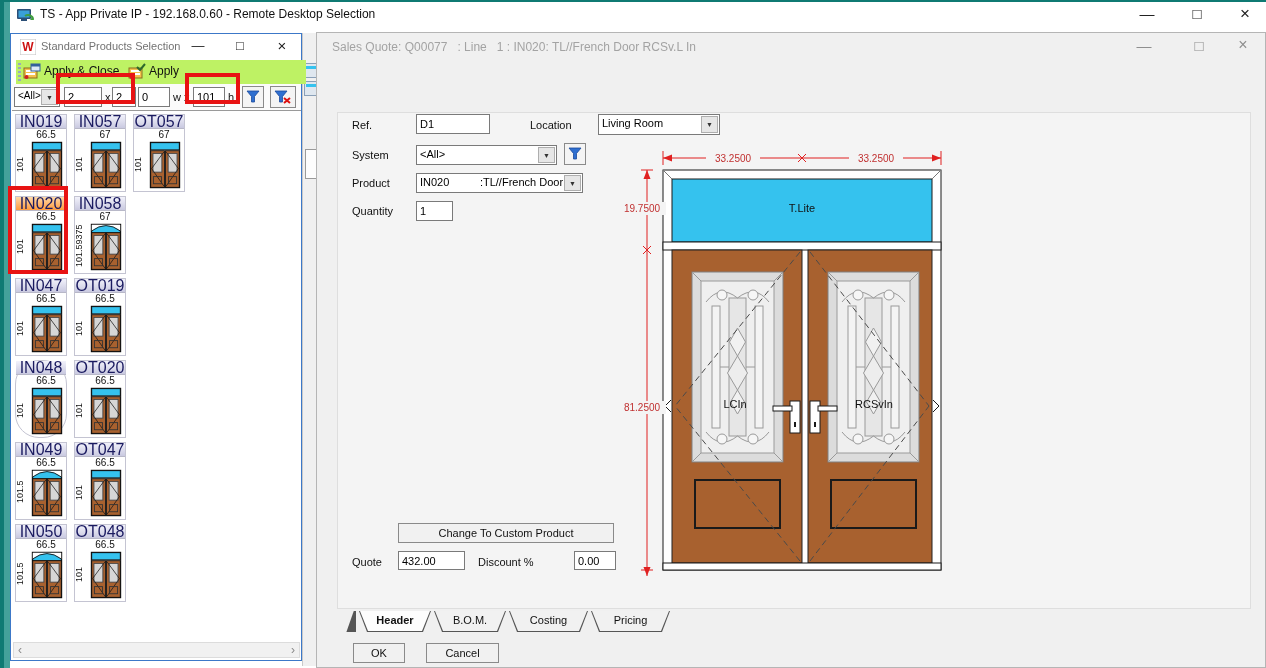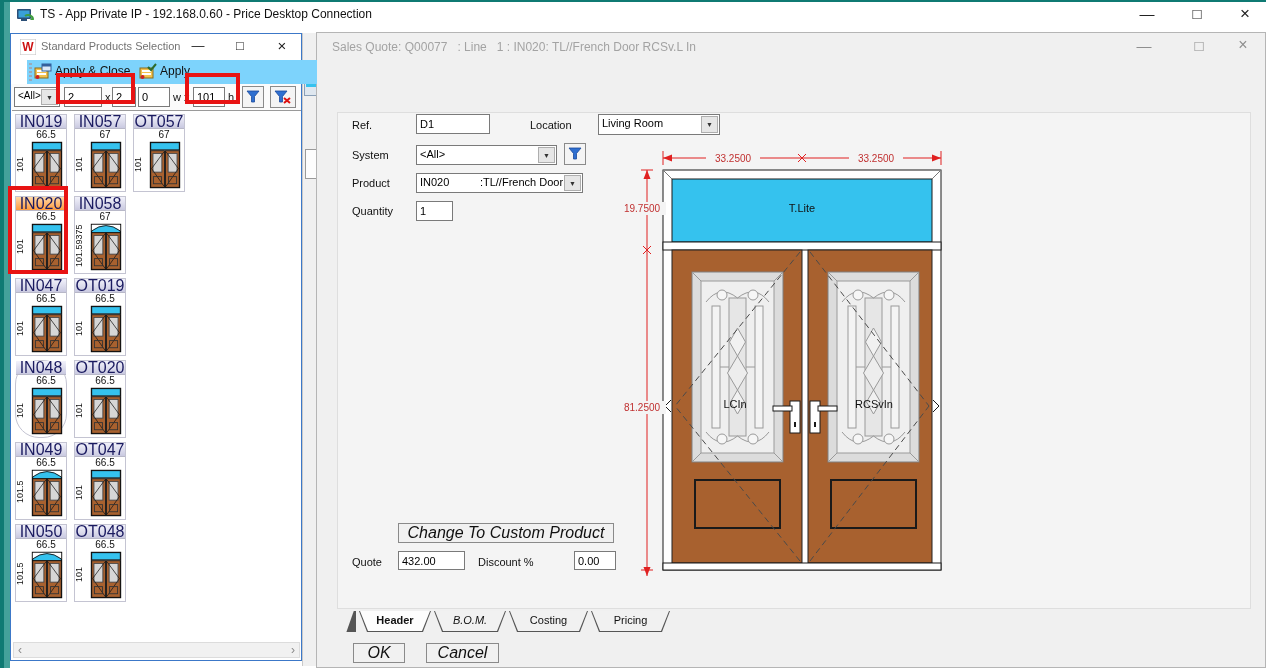--- a/index.html
+++ b/index.html
@@ -28,35 +28,35 @@
   .quote-title{left:332px;top:40px;font-size:12px;color:#a3a3a3;white-space:pre;}
   .qctl{color:#8f8f8f;}
   .q-min{left:1129px;top:37px;} .q-max{left:1184px;top:37px;} .q-close{left:1228px;top:36px;font-size:16px;}
   .tab-page{left:337px;top:112px;width:914px;height:497px;background:#f4f4f4;border:1px solid #dedede;box-sizing:border-box;}
   
   .lbl{font-size:11px;color:#111;}
   .tbox{position:absolute;border:1px solid #7a7a7a;background:#fff;font-size:11px;font-family:"Liberation Sans",sans-serif;padding:1px 3px;box-sizing:border-box;}
   .combo{position:absolute;border:1px solid #7a7a7a;background:#fff;font-size:11px;box-sizing:border-box;}
   .combo .ctext{position:absolute;left:3px;top:2px;white-space:pre;overflow:hidden;max-width:calc(100% - 20px);}
   .combo .carrow{position:absolute;right:1px;top:1px;bottom:1px;width:15px;background:#e6e6e6;border:1px solid #aeaeae;font-size:7px;color:#333;text-align:center;line-height:15px;}
-  .btn{position:absolute;background:#f1f1f1;border:1px solid #8a8a8a;font-size:16px;color:#111;text-align:center;box-sizing:border-box;font-style:italic;}
+  .btn{position:absolute;background:#f1f1f1;border:1px solid #8a8a8a;font-size:11px;color:#111;text-align:center;box-sizing:border-box;}
   .filter-btn{position:absolute;width:22px;height:22px;background:#f4f4f4;border:1px solid #8a8a8a;box-sizing:border-box;display:flex;align-items:center;justify-content:center;}
   
   .tab-strip{left:340px;top:611px;height:21px;display:flex;gap:3px;}
   .tab-lead{width:16px;height:21px;clip-path:polygon(100% 0,86% 0,40% 100%,100% 100%);background:#555;}
   .tab-outer{position:relative;height:21px;clip-path:polygon(0 0,100% 0,calc(100% - 8px) 100%,8px 100%);background:#555;}
   .tab-inner{position:absolute;left:1px;right:1px;top:0;bottom:1px;clip-path:polygon(0 0,100% 0,calc(100% - 8px) 100%,8px 100%);
     background:#f1f1f1;font-size:11px;color:#111;text-align:center;line-height:19px;padding:0 14px;}
   .tab-outer.active .tab-inner{background:#fdfdfd;font-weight:bold;}
   
   .prod-dlg{left:10px;top:33px;width:292px;height:628px;background:#ffffff;border:1px solid var(--dialog-border,#3c78c8);box-sizing:border-box;}
   .dlg-title{left:30px;top:6px;font-size:11px;color:#737373;}
   .dctl{width:26px;top:4px;font-size:13px;}
   .d-min{left:174px;} .d-max{left:216px;} .d-close{left:258px;font-size:15px;top:3px;}
-  .toolbar{left:16px;top:26px;width:290px;height:24px;background:#7dd3fc;}
+  .toolbar{left:5px;top:26px;width:290px;height:24px;background:#bef264;}
   .grip{left:2px;top:3px;width:3px;height:18px;background:repeating-linear-gradient(#9ab 0 2px,transparent 2px 4px);}
   .tb-label{font-size:12px;color:#111;top:4px;}
   .filterbar{left:0;top:50px;width:290px;height:26px;background:#fbfbfb;}
   .grid-area{left:1px;top:76px;width:289px;height:530px;background:#fff;border-top:1px solid #9a9a9a;overflow:hidden;}
   .tile{position:absolute;width:52px;height:78px;border:1px solid #c4c4d2;background:#fff;box-sizing:border-box;}
   .tile-head{height:13px;font-size:16px;text-align:center;line-height:13px;color:var(--tile-navy,#1a1a60);
     background:linear-gradient(#f2f2fb,#c9c9e0);border-bottom:1px solid #b8b8c8;}
   .tile.selected .tile-head{background:linear-gradient(#ffd9a8,#ff9b3d);}
   .tile-w{position:absolute;left:10px;top:14px;right:0;text-align:center;font-size:10px;color:#111;}
   .tile-hgt{position:absolute;left:-1px;top:22px;width:11px;height:54px;writing-mode:vertical-rl;transform:rotate(180deg);
@@ -79,21 +79,21 @@
 <div class="abs rdp-left-a"></div>
 <div class="abs rdp-left-b"></div>
 <div class="abs rdp-titlebar"></div>
 <svg class="abs" style="left:16px;top:7px" width="18" height="18" viewBox="0 0 18 18">
   <rect x="1" y="2" width="14" height="10" rx="1" fill="#2b4f77"></rect>
   <rect x="2.5" y="3.5" width="11" height="7" fill="#3aa0d8"></rect>
   <rect x="5" y="12" width="6" height="2" fill="#2b4f77"></rect>
   <path d="M9 9 a5 5 0 0 1 8 3" fill="none" stroke="#3f9e3f" stroke-width="2"></path>
   <path d="M17 9 l1 4 -4 0 z" fill="#3f9e3f"></path>
 </svg>
-<span class="abs rdp-title">TS - App Private IP - 192.168.0.60 - Price Desktop Connection</span>
+<span class="abs rdp-title">TS - App Private IP - 192.168.0.60 - Remote Desktop Selection</span>
 <span class="abs winctl rdp-min">—</span>
 <span class="abs winctl rdp-max">□</span>
 <span class="abs winctl rdp-close">×</span>
 
 <div class="abs sliver">
   <div class="abs frag-icon i1"></div>
   <div class="abs frag-icon i2"></div>
   <div class="abs frag-btn"></div>
 </div>
 
@@ -233,21 +233,21 @@
     <text x="117" y="266">LCIn</text>
     <text x="256" y="266">RCSvIn</text>
   </g>
 </svg>
 
 <div class="abs tab-strip">
   <div class="tab-lead"></div>
 <div class="tab-outer active" style="width: 72px;">
       <div class="tab-inner">Header</div>
     </div>
-    <div class="tab-outer" style="width: 72px; font-style: italic;">
+    <div class="tab-outer" style="width: 72px;">
       <div class="tab-inner">B.O.M.</div>
     </div>
     <div class="tab-outer" style="width: 79px;">
       <div class="tab-inner">Costing</div>
     </div>
     <div class="tab-outer" style="width: 79px;">
       <div class="tab-inner">Pricing</div>
     </div>
   </div>
 <div class="btn" style="left:353px;top:643px;width:52px;height:20px;line-height:18px">OK</div>

